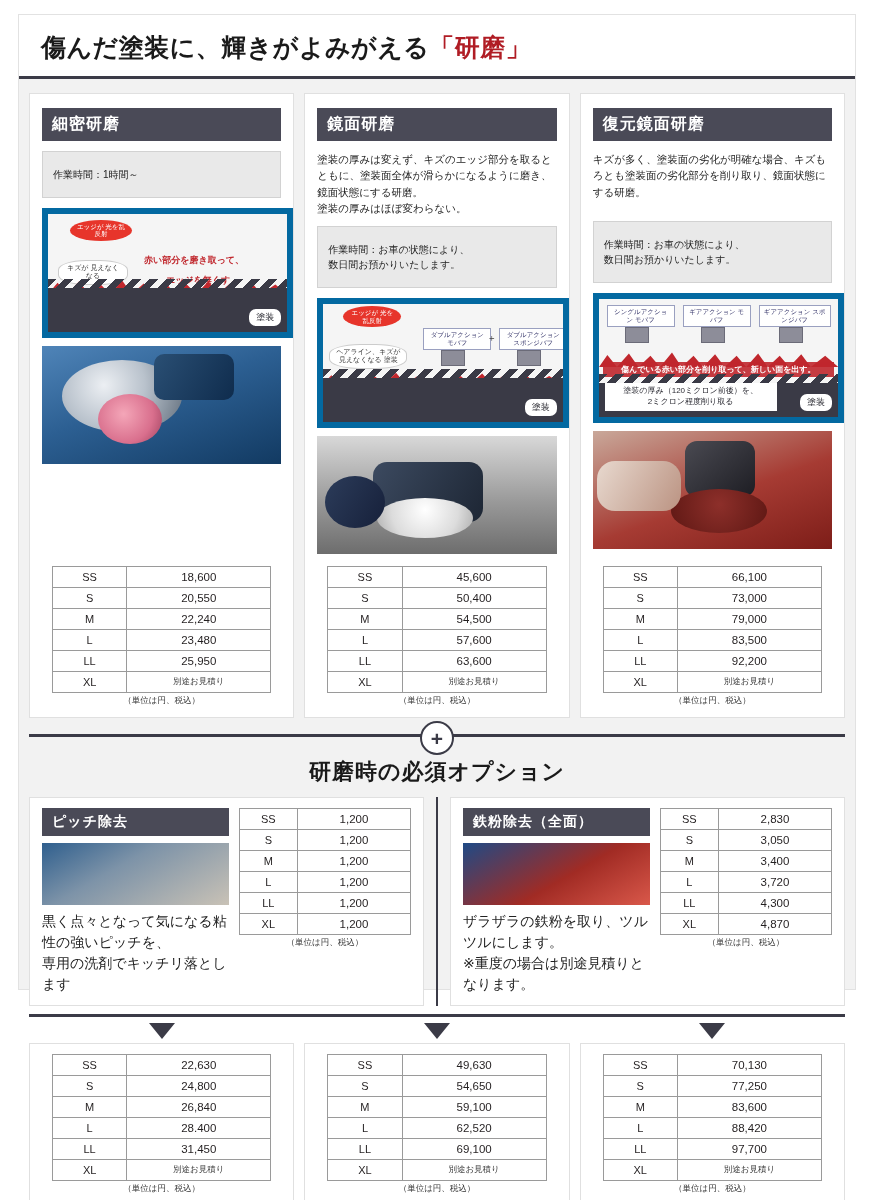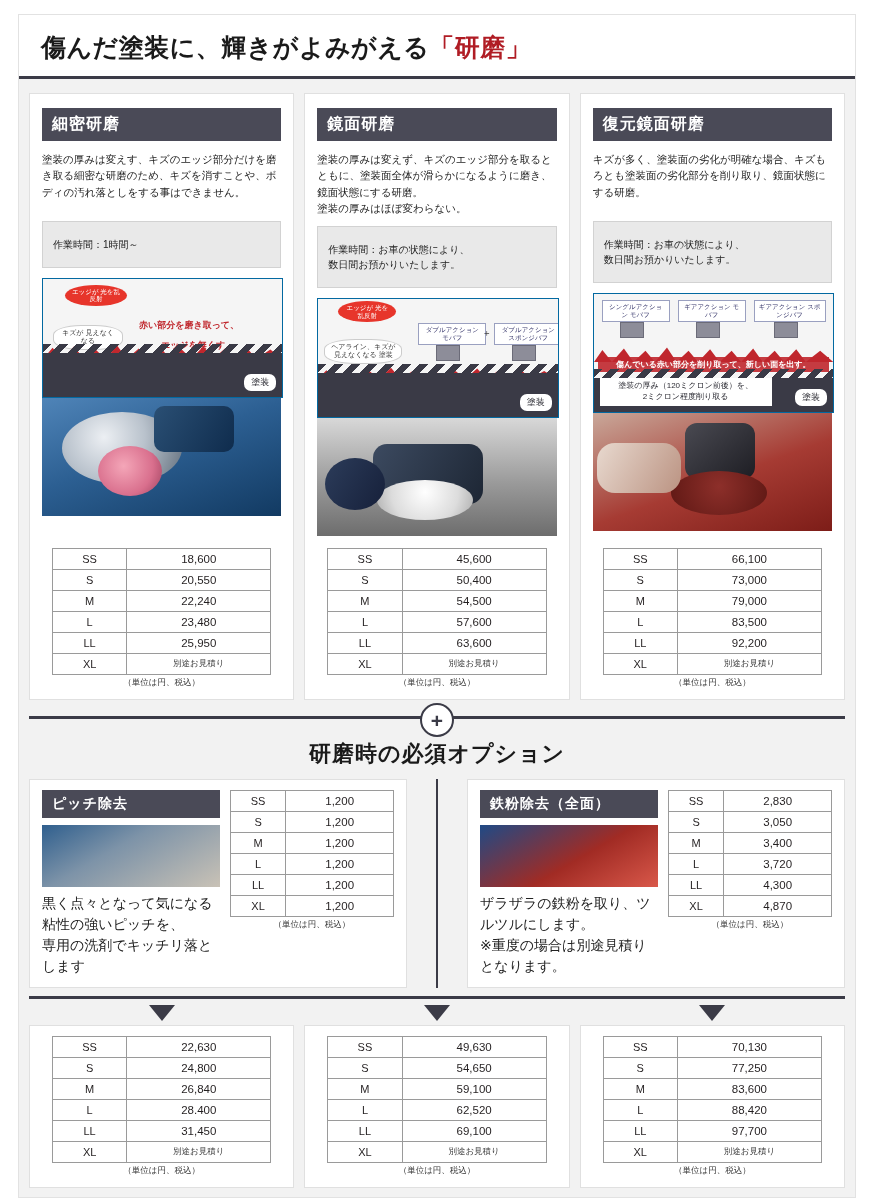--- a/index.html
+++ b/index.html
@@ -18,21 +18,21 @@
     position: relative;
     width: 874px;
     height: 1200px;
     background: #ffffff;
     box-sizing: border-box;
     padding: 14px 18px 10px 18px;
   }
   .sheet {
     position: relative;
     width: 838px;
-    height: 1184px;
+    height: 976px;
     background: #f2f2f2;
     box-sizing: border-box;
     border: 1px solid #e2e2e2;
   }
 
   
   .header {
     background: #ffffff;
     padding: 16px 22px 12px 22px;
     border-bottom: 3px solid #3b3b47;
@@ -90,22 +90,23 @@
     margin-bottom: 10px;
     color: #1d1d1d;
   }
 
   
   .diagram {
     position: relative;
     width: 100%;
     height: 118px;
     background: #f5f5f5;
-    border: 1px solid #0369a1;
+    border: 6px solid #0369a1;
     overflow: hidden;
+    margin-bottom: 8px;
   }
   .diagram .paint-band {
     position: absolute;
     left: 0; right: 0; bottom: 0;
     height: 44px;
     background: #3a3a46;
   }
   .diagram .paint-band::before {
     content: "";
     position: absolute;
@@ -271,21 +272,21 @@
     font-size: 22px;
     font-weight: bold;
     padding: 20px 0 10px 0;
     letter-spacing: 1px;
     color: #1a1a1a;
   }
 
   
   .opt-row {
     display: flex;
-    gap: 27px;
+    gap: 10px;
     padding: 0 10px 0 10px;
     align-items: stretch;
   }
   .opt-card {
     flex: 1 1 0;
     background: #ffffff;
     border: 1px solid #e0e0e0;
     padding: 10px 12px;
     box-sizing: border-box;
     display: flex;
@@ -367,21 +368,20 @@
     <div class="header">
       <h1>
         <span>傷んだ塗装に、輝きがよみがえる</span><span class="accent">「研磨」</span>
       </h1>
     </div>
 
     <div class="cols">
 
       <div class="col">
         <div class="col-title">細密研磨</div>
-        <div class="col-desc">塗装の厚みは変えす、キズのエッジ部分だけを磨き取る細密な研磨のため、キズを消すことや、ボディの汚れ落としをする事はできません。</div>
         <div class="time-box">作業時間：1時間～</div>
 
         <div class="diagram">
           <div class="dg-oval" style="left:22px; top:6px; width:52px;">エッジが
 光を乱反射</div>
           <div class="dg-white-oval" style="left:10px; top:46px; width:58px;">キズが
 見えなくなる</div>
           <div class="dg-note-red" style="left:96px; top:40px; font-size:9px;">赤い部分を磨き取って、</div>
           <div class="dg-note-red" style="left:118px; top:60px; font-size:9px;">エッジを無くす。</div>
           <div class="zig">

